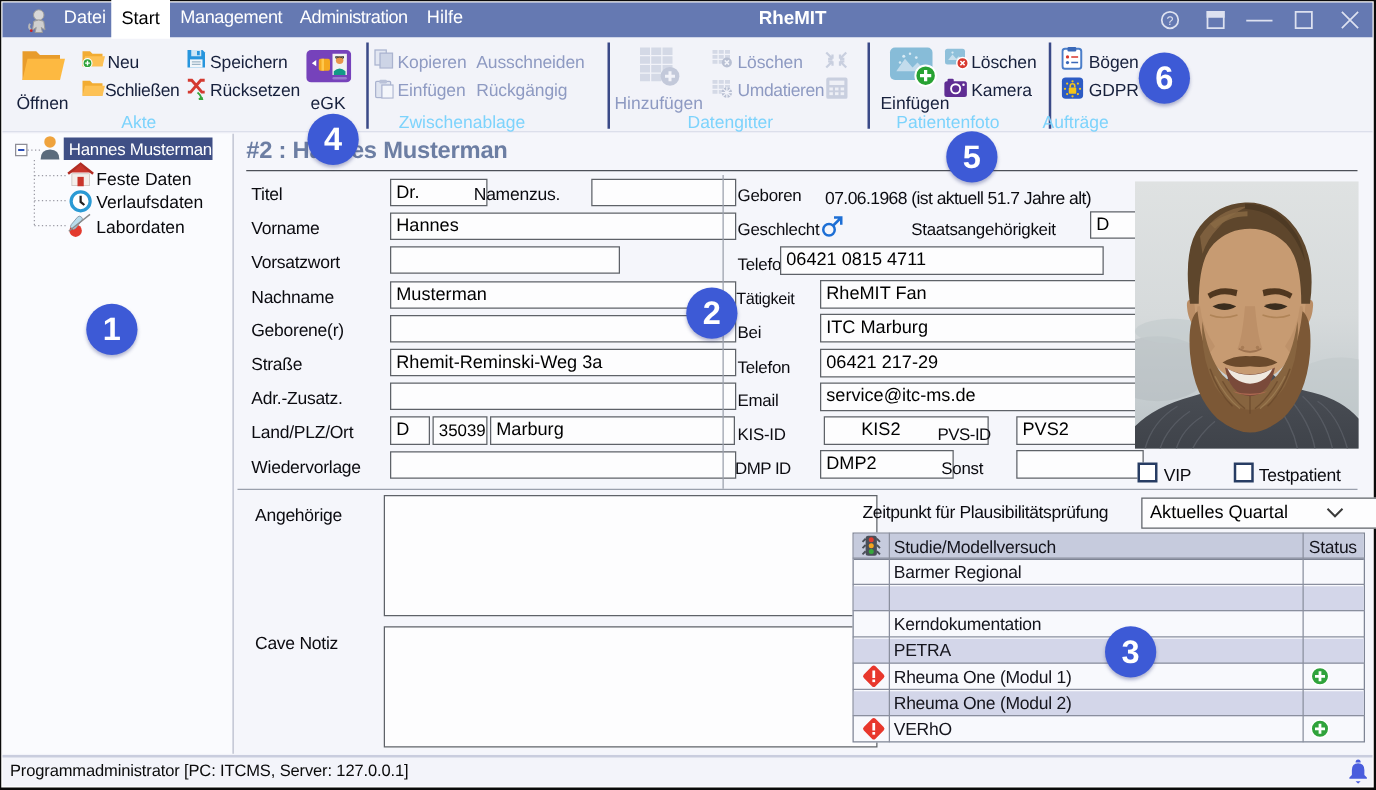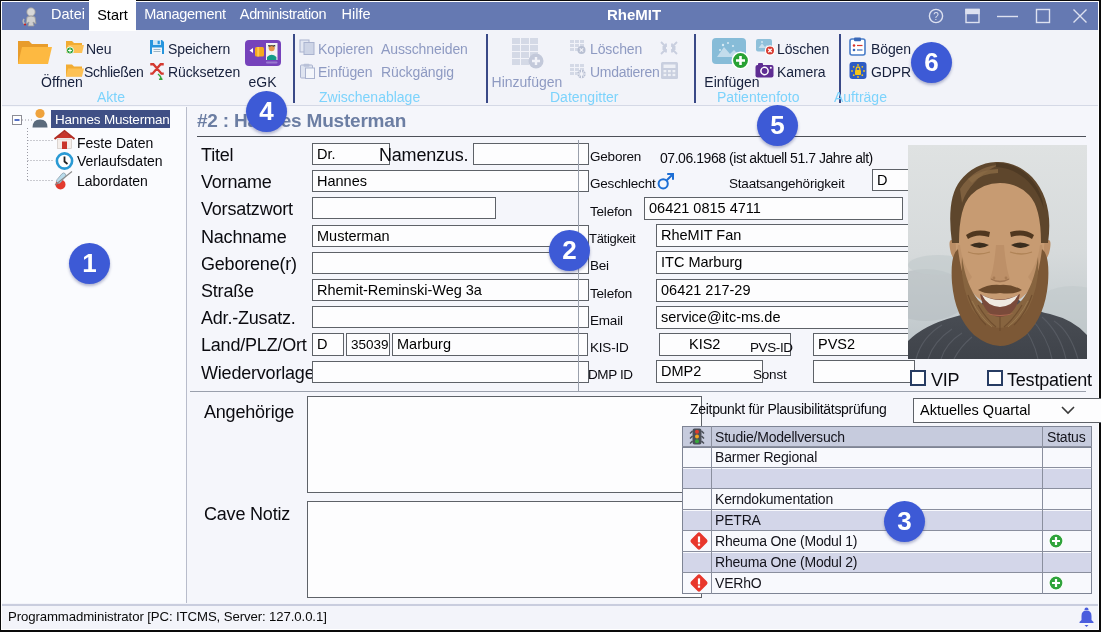--- a/index.html
+++ b/index.html
@@ -17,21 +17,21 @@
 .vsep{position:absolute;top:34px;width:2px;height:69px;background:#3a4987;}
 .grplbl{position:absolute;top:90px;height:14px;line-height:14px;font-size:14px;color:#7dd3fc;text-align:left;}
 .ritem{position:absolute;font-size:14px;letter-spacing:-0.1px;color:#17203c;white-space:nowrap;height:16px;line-height:16px;}
 .ritem.dis{color:#8e9ac2;}
 .blabel{position:absolute;font-size:14px;color:#17203c;text-align:center;white-space:nowrap;}
 .blabel.dis{color:#8e9ac2;}
 
 #content{position:absolute;left:2px;top:106px;width:1096px;height:497px;background:#f5f6fb;}
 .treetxt{position:absolute;font-size:14px;color:#08080c;white-space:nowrap;}
 
-.lbl{position:absolute;font-size:18px;letter-spacing:-0.2px;color:#0b0b10;white-space:nowrap;height:18px;line-height:18px;}
+.lbl{position:absolute;font-size:14px;letter-spacing:-0.2px;color:#0b0b10;white-space:nowrap;height:18px;line-height:18px;}
 .in{position:absolute;background:#fdfdfe;border:1px solid #5e6268;font-size:14.5px;color:#000;padding:0 0 0 4px;white-space:nowrap;overflow:hidden;margin-left:20px;}
 .tbl{position:absolute;font-size:14px;letter-spacing:-0.2px;color:#14141c;white-space:nowrap;height:16px;line-height:16px;}
 .rlbl{position:absolute;font-size:13.5px;letter-spacing:-0.2px;color:#0b0b10;white-space:nowrap;height:18px;line-height:18px;}
 .hd{font-weight:bold;font-size:19px;letter-spacing:-0.2px;color:#6c7ea3;}
 
 .trow{position:absolute;left:0;width:100%;overflow:hidden;}
 
 .num{position:absolute;width:41px;height:41px;border-radius:50%;background:#3d5ad6;color:#fff;font-size:26px;font-weight:bold;text-align:center;line-height:41px;box-shadow:0 2px 3px rgba(40,50,120,0.35);}
 .ck{position:absolute;width:12px;height:12px;background:#fff;border:2px solid #273c63;}
 </style>
@@ -75,21 +75,21 @@
 <div class="grplbl" style="left:97px;width:80px;">Akte</div>
 <div class="grplbl" style="left:319px;width:140px;">Zwischenablage</div>
 <div class="grplbl" style="left:550px;width:80px;">Datengitter</div>
 <div class="grplbl" style="left:717px;width:100px;">Patientenfoto</div>
 <div class="grplbl" style="left:834px;width:80px;">Aufträge</div>
 
 <svg class="abs" style="left:15px;top:37px" width="38" height="30" viewBox="0 0 38 30">
  <path d="M3 4 L14 4 L17 7 L33 7 L33 27 L3 27 Z" fill="#e89c2c"></path>
  <path d="M3 27 L7 10 L37 10 L33 27 Z" fill="#fdb941"></path>
 </svg>
-<div class="blabel" style="left:8px;top:74px;width:52px;margin-left:28px;">Öffnen</div>
+<div class="blabel" style="left:8px;top:74px;width:52px;">Öffnen</div>
 <svg class="abs" style="left:65px;top:39px" width="19" height="16" viewBox="0 0 19 16">
  <path d="M1 2 L7 2 L9 4 L17 4 L17 14 L1 14 Z" fill="#f2ac33"></path>
  <path d="M1 14 L3 6 L19 6 L17 14 Z" fill="#fdc155"></path>
  <circle cx="5" cy="11.5" r="3.6" fill="#2fa33b" stroke="#fff" stroke-width="0.9"></circle>
  <path d="M5 9.6 L5 13.4 M3.1 11.5 L6.9 11.5" stroke="#fff" stroke-width="1.1"></path>
 </svg>
 <div class="ritem" style="left:86px;top:41px;">Neu</div>
 <svg class="abs" style="left:65px;top:63px" width="19" height="15" viewBox="0 0 19 15">
  <path d="M1 1.5 L7 1.5 L9 3.5 L17 3.5 L17 13.5 L1 13.5 Z" fill="#f2ac33"></path>
  <path d="M1 13.5 L3 5.5 L19 5.5 L17 13.5 Z" fill="#fdc155"></path>
@@ -337,21 +337,21 @@
 <div class="rlbl" style="left:590px;top:175px;">Geschlecht</div>
 <svg class="abs" style="left:656px;top:171px" width="20" height="20" viewBox="0 0 20 20">
     <g stroke="#1d6fd5" fill="none">
       <circle cx="7.2" cy="12.8" r="4.6" stroke-width="2"></circle>
       <path d="M10.8 9.2 L16.8 3.2 M11.2 3 L17 3 L17 8.8" stroke-width="2"></path>
     </g>
   </svg>
 <div class="rlbl" style="left:729px;top:175px;">Staatsangehörigkeit</div>
 <div class="in" style="left:852px;top:169px;width:37px;height:20px;line-height:20px;">D</div>
 <div class="rlbl" style="left:590px;top:203px;">Telefon</div>
-<div class="in" style="left:624px;top:197px;width:253px;height:21px;line-height:21px;">06421 0815 4711</div>
+<div class="in" style="left:604px;top:197px;width:253px;height:21px;line-height:21px;">06421 0815 4711</div>
 <div class="rlbl" style="left:589px;top:230px;font-size:13px;letter-spacing:-0.3px;">Tätigkeit</div>
 <div class="in" style="left:636px;top:224px;width:253px;height:21px;line-height:21px;">RheMIT Fan</div>
 <div class="rlbl" style="left:590px;top:257px;">Bei</div>
 <div class="in" style="left:636px;top:251px;width:253px;height:21px;line-height:21px;">ITC Marburg</div>
 <div class="rlbl" style="left:590px;top:285px;">Telefon</div>
 <div class="in" style="left:636px;top:279px;width:253px;height:21px;line-height:21px;">06421 217-29</div>
 <div class="rlbl" style="left:590px;top:312px;">Email</div>
 <div class="in" style="left:636px;top:306px;width:253px;height:21px;line-height:21px;">service@itc-ms.de</div>
 <div class="rlbl" style="left:590px;top:339px;">KIS-ID</div>
 <div class="in" style="left:639px;top:333px;width:101px;height:21px;line-height:21px;padding-left:29px;">KIS2</div>

